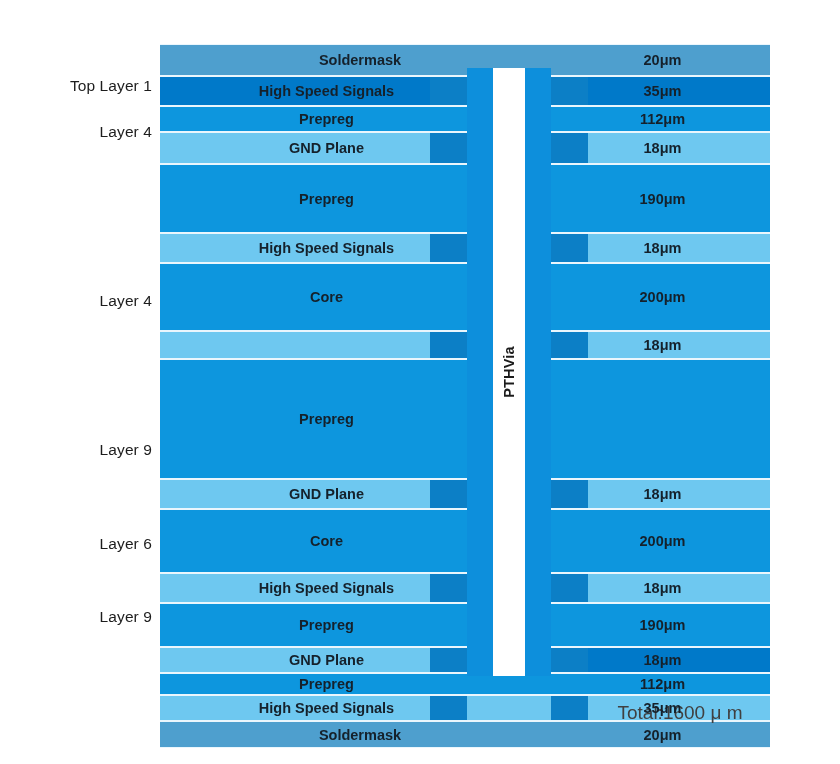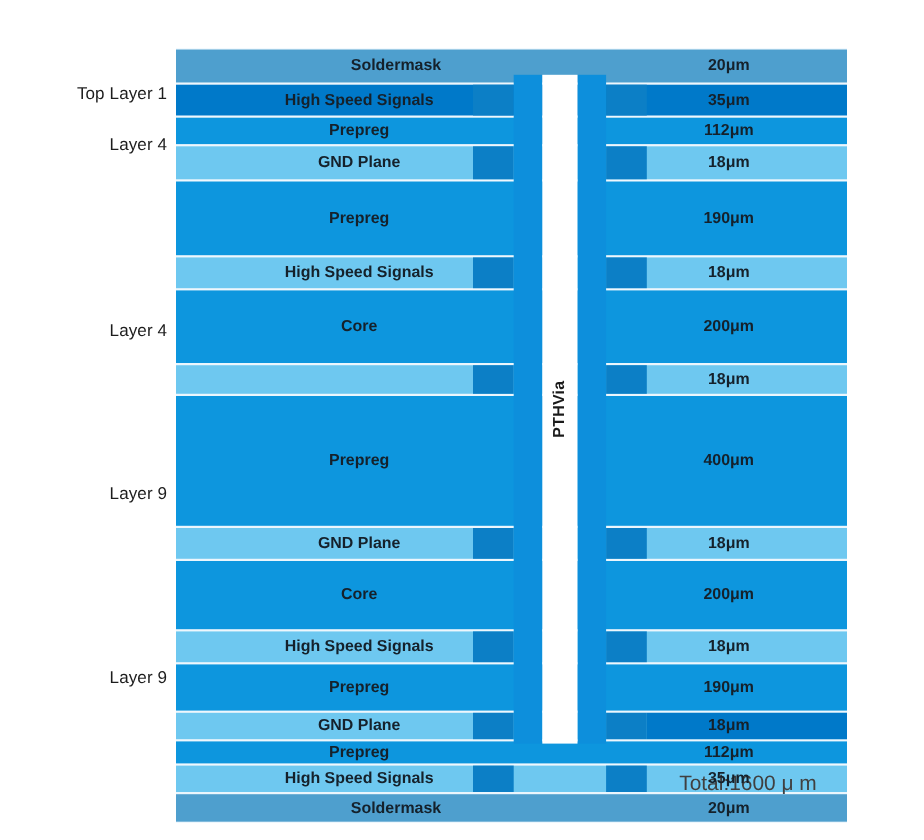--- a/index.html
+++ b/index.html
@@ -120,20 +120,21 @@
 </head>
 <body>
 
 <div id="root">
 
   <div id="label-col">
       <div class="layer-label" style="top: 86px;">Top Layer 1</div>
       <div class="layer-label" style="top: 132px;">Layer 4</div>
       <div class="layer-label" style="top: 301px;">Layer 4</div>
       <div class="layer-label" style="top: 450px;">Layer 9</div>
+      <div class="layer-label" style="top: 544px;">Layer 6</div>
       <div class="layer-label" style="top: 617px;">Layer 9</div>
     </div>
 
   <div id="stack">
     <div id="layers-host">
         <div class="layer sm" style="top: 0px; height: 32px;">
           <div class="band" style="background: rgb(78, 159, 206);"></div>
           <div class="name" style="z-index: 8;">Soldermask</div>
           <div class="thick" style="z-index: 8;">20μm</div>
         </div>
@@ -176,21 +177,20 @@
         <div class="layer" style="top: 287px; height: 28px;">
           <div class="band" style="background: rgb(110, 200, 240);"></div>
           <div class="pad pad-l" style="background: rgb(12, 127, 198);"></div>
           <div class="pad pad-r" style="background: rgb(12, 127, 198);"></div>
           <div class="name" style="z-index: 8;"></div>
           <div class="thick" style="z-index: 8;">18μm</div>
         </div>
         <div class="layer" style="top: 315px; height: 120px;">
           <div class="band" style="background: rgb(13, 150, 222);"></div>
           <div class="name" style="z-index: 8;">Prepreg</div>
-          <div class="thick" style="z-index: 8;">400μm</div>
         </div>
         <div class="layer" style="top: 435px; height: 30px;">
           <div class="band" style="background: rgb(110, 200, 240);"></div>
           <div class="pad pad-l" style="background: rgb(12, 127, 198);"></div>
           <div class="pad pad-r" style="background: rgb(12, 127, 198);"></div>
           <div class="name" style="z-index: 8;">GND Plane</div>
           <div class="thick" style="z-index: 8;">18μm</div>
         </div>
         <div class="layer" style="top: 465px; height: 64px;">
           <div class="band" style="background: rgb(13, 150, 222);"></div>

